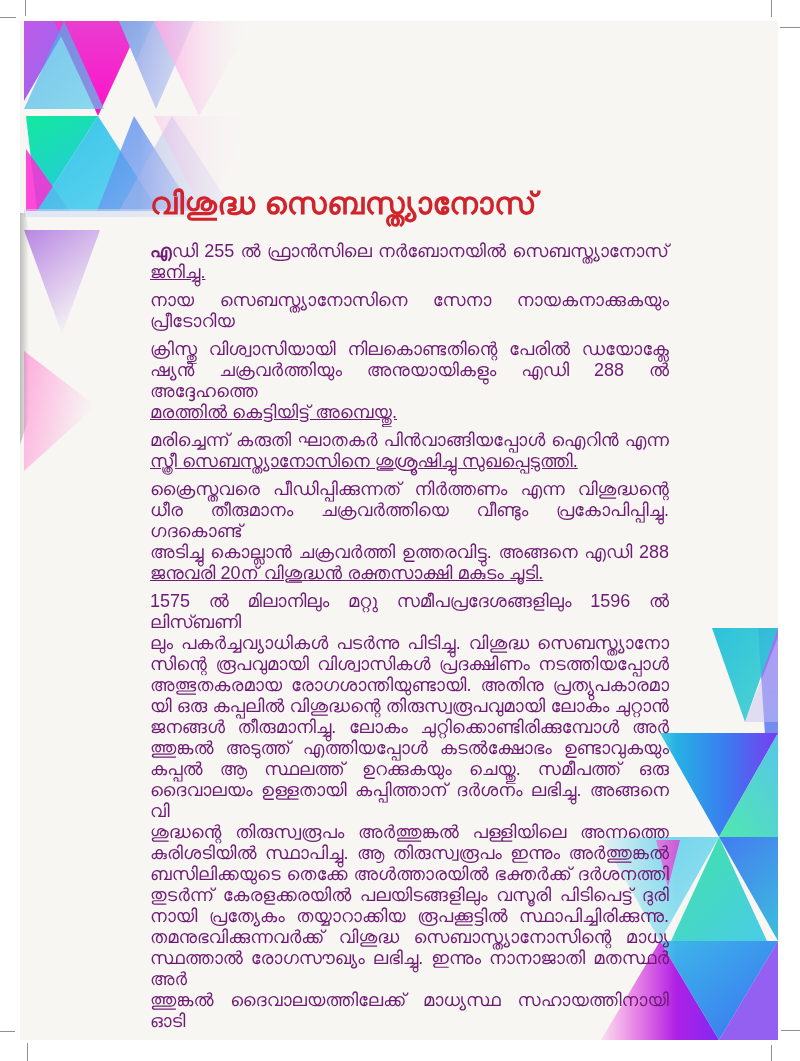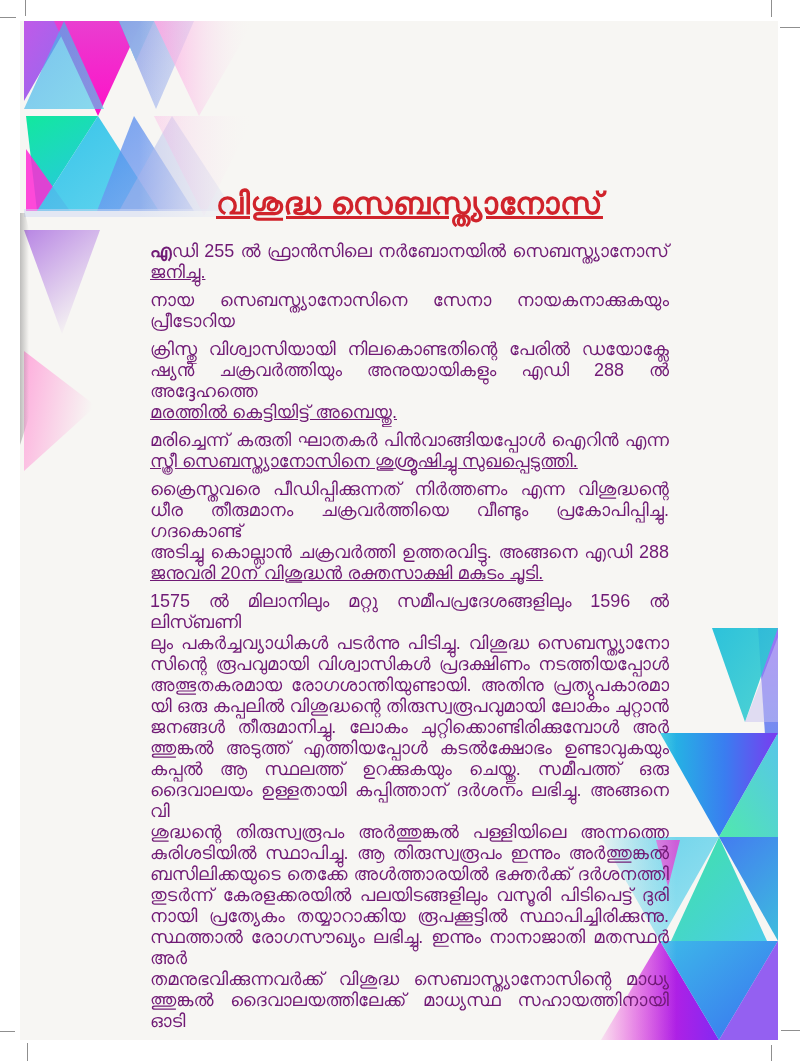--- a/index.html
+++ b/index.html
@@ -29,23 +29,23 @@
   .decor-left{left:4px;top:195px;}
   .decor-br{left:573px;top:596px;}
   .edge-shadow{
     position:absolute;left:0px;top:192px;width:9px;height:232px;
     background:linear-gradient(to right, rgba(120,120,120,.45), rgba(120,120,120,0));
     clip-path:polygon(0 0,55% 0,100% 7%,100% 88%,0 100%);
   }
 
   .content{position:absolute;left:130px;top:163px;width:519px;}
   h1.title{
-    margin:0 0 17px 0;text-align:center;
+    margin:0 0 17px 0;
     font-size:31px;line-height:40px;font-weight:bold;
-    color:#d0232b;letter-spacing:.5px;text-decoration:underline;
+    color:#d0232b;letter-spacing:.5px;
   }
   .para{margin:0 0 7px 0;}
   .line{
     font-size:18px;line-height:21px;color:#701a75;
     text-align:justify;text-align-last:justify;
     white-space:normal;
   }
   .line.last{text-align-last:left;text-decoration:underline;}
   .para:first-of-type .line:first-child::first-letter{font-weight:bold;}
 </style>
@@ -227,19 +227,19 @@
           <div class="line">യി ഒരു കപ്പലിൽ വിശുദ്ധന്റെ തിരുസ്വരൂപവുമായി ലോകം ചുറ്റാൻ</div>
           <div class="line">ജനങ്ങൾ തീരുമാനിച്ചു. ലോകം ചുറ്റിക്കൊണ്ടിരിക്കുമ്പോൾ അർ</div>
           <div class="line">ത്തുങ്കൽ അടുത്ത് എത്തിയപ്പോൾ കടൽക്ഷോഭം ഉണ്ടാവുകയും</div>
           <div class="line">കപ്പൽ ആ സ്ഥലത്ത് ഉറക്കുകയും ചെയ്തു. സമീപത്ത് ഒരു</div>
           <div class="line">ദൈവാലയം ഉള്ളതായി കപ്പിത്താന് ദർശനം ലഭിച്ചു. അങ്ങനെ വി</div>
           <div class="line">ശുദ്ധന്റെ തിരുസ്വരൂപം അർത്തുങ്കൽ പള്ളിയിലെ അന്നത്തെ</div>
           <div class="line">കുരിശടിയിൽ സ്ഥാപിച്ചു. ആ തിരുസ്വരൂപം ഇന്നും അർത്തുങ്കൽ</div>
           <div class="line">ബസിലിക്കയുടെ തെക്കേ അൾത്താരയിൽ ഭക്തർക്ക് ദർശനത്തി</div>
           <div class="line">തുടർന്ന് കേരളക്കരയിൽ പലയിടങ്ങളിലും വസൂരി പിടിപെട്ട് ദുരി</div>
           <div class="line">നായി പ്രത്യേകം തയ്യാറാക്കിയ രൂപക്കൂട്ടിൽ സ്ഥാപിച്ചിരിക്കുന്നു.</div>
+          <div class="line">തമനുഭവിക്കുന്നവർക്ക് വിശുദ്ധ സെബാസ്ത്യാനോസിന്റെ മാധ്യ</div>
           <div class="line">സ്ഥത്താൽ രോഗസൗഖ്യം ലഭിച്ചു. ഇന്നും നാനാജാതി മതസ്ഥർ അർ</div>
-          <div class="line">തമനുഭവിക്കുന്നവർക്ക് വിശുദ്ധ സെബാസ്ത്യാനോസിന്റെ മാധ്യ</div>
           <div class="line">ത്തുങ്കൽ ദൈവാലയത്തിലേക്ക് മാധ്യസ്ഥ സഹായത്തിനായി ഓടി</div>
         </div>
       </div>
   </div>
 </div>
 
 </body></html>

